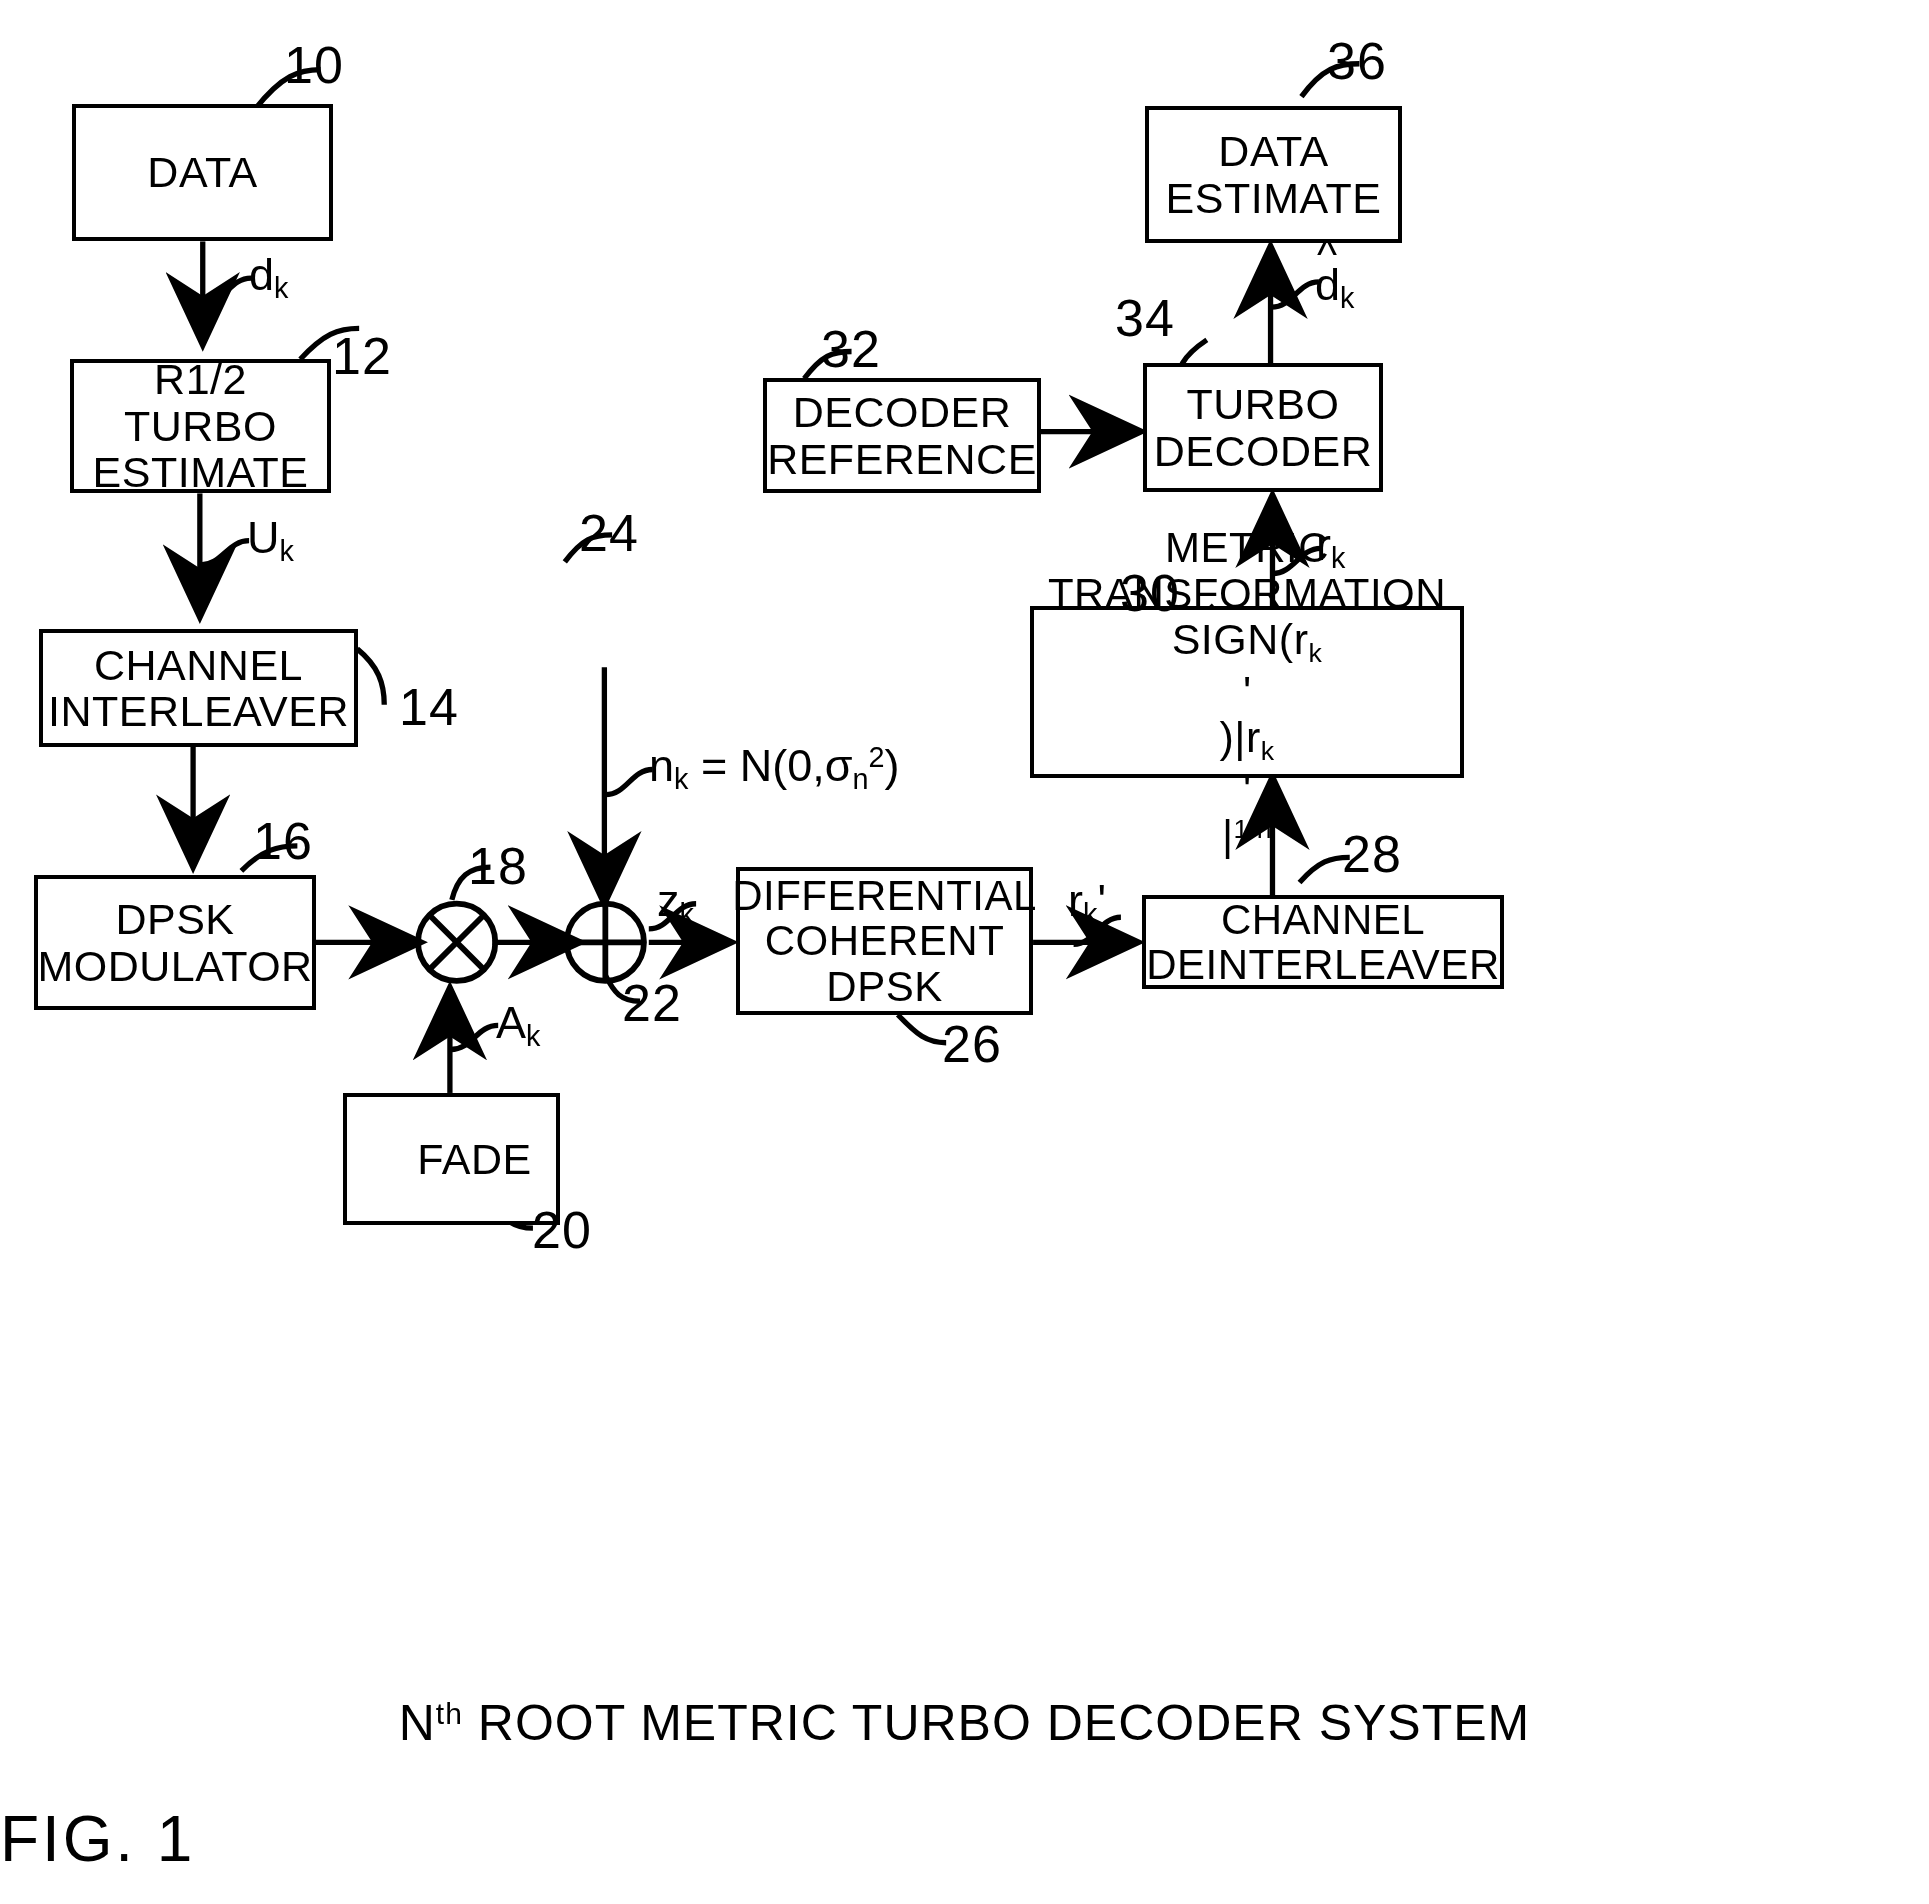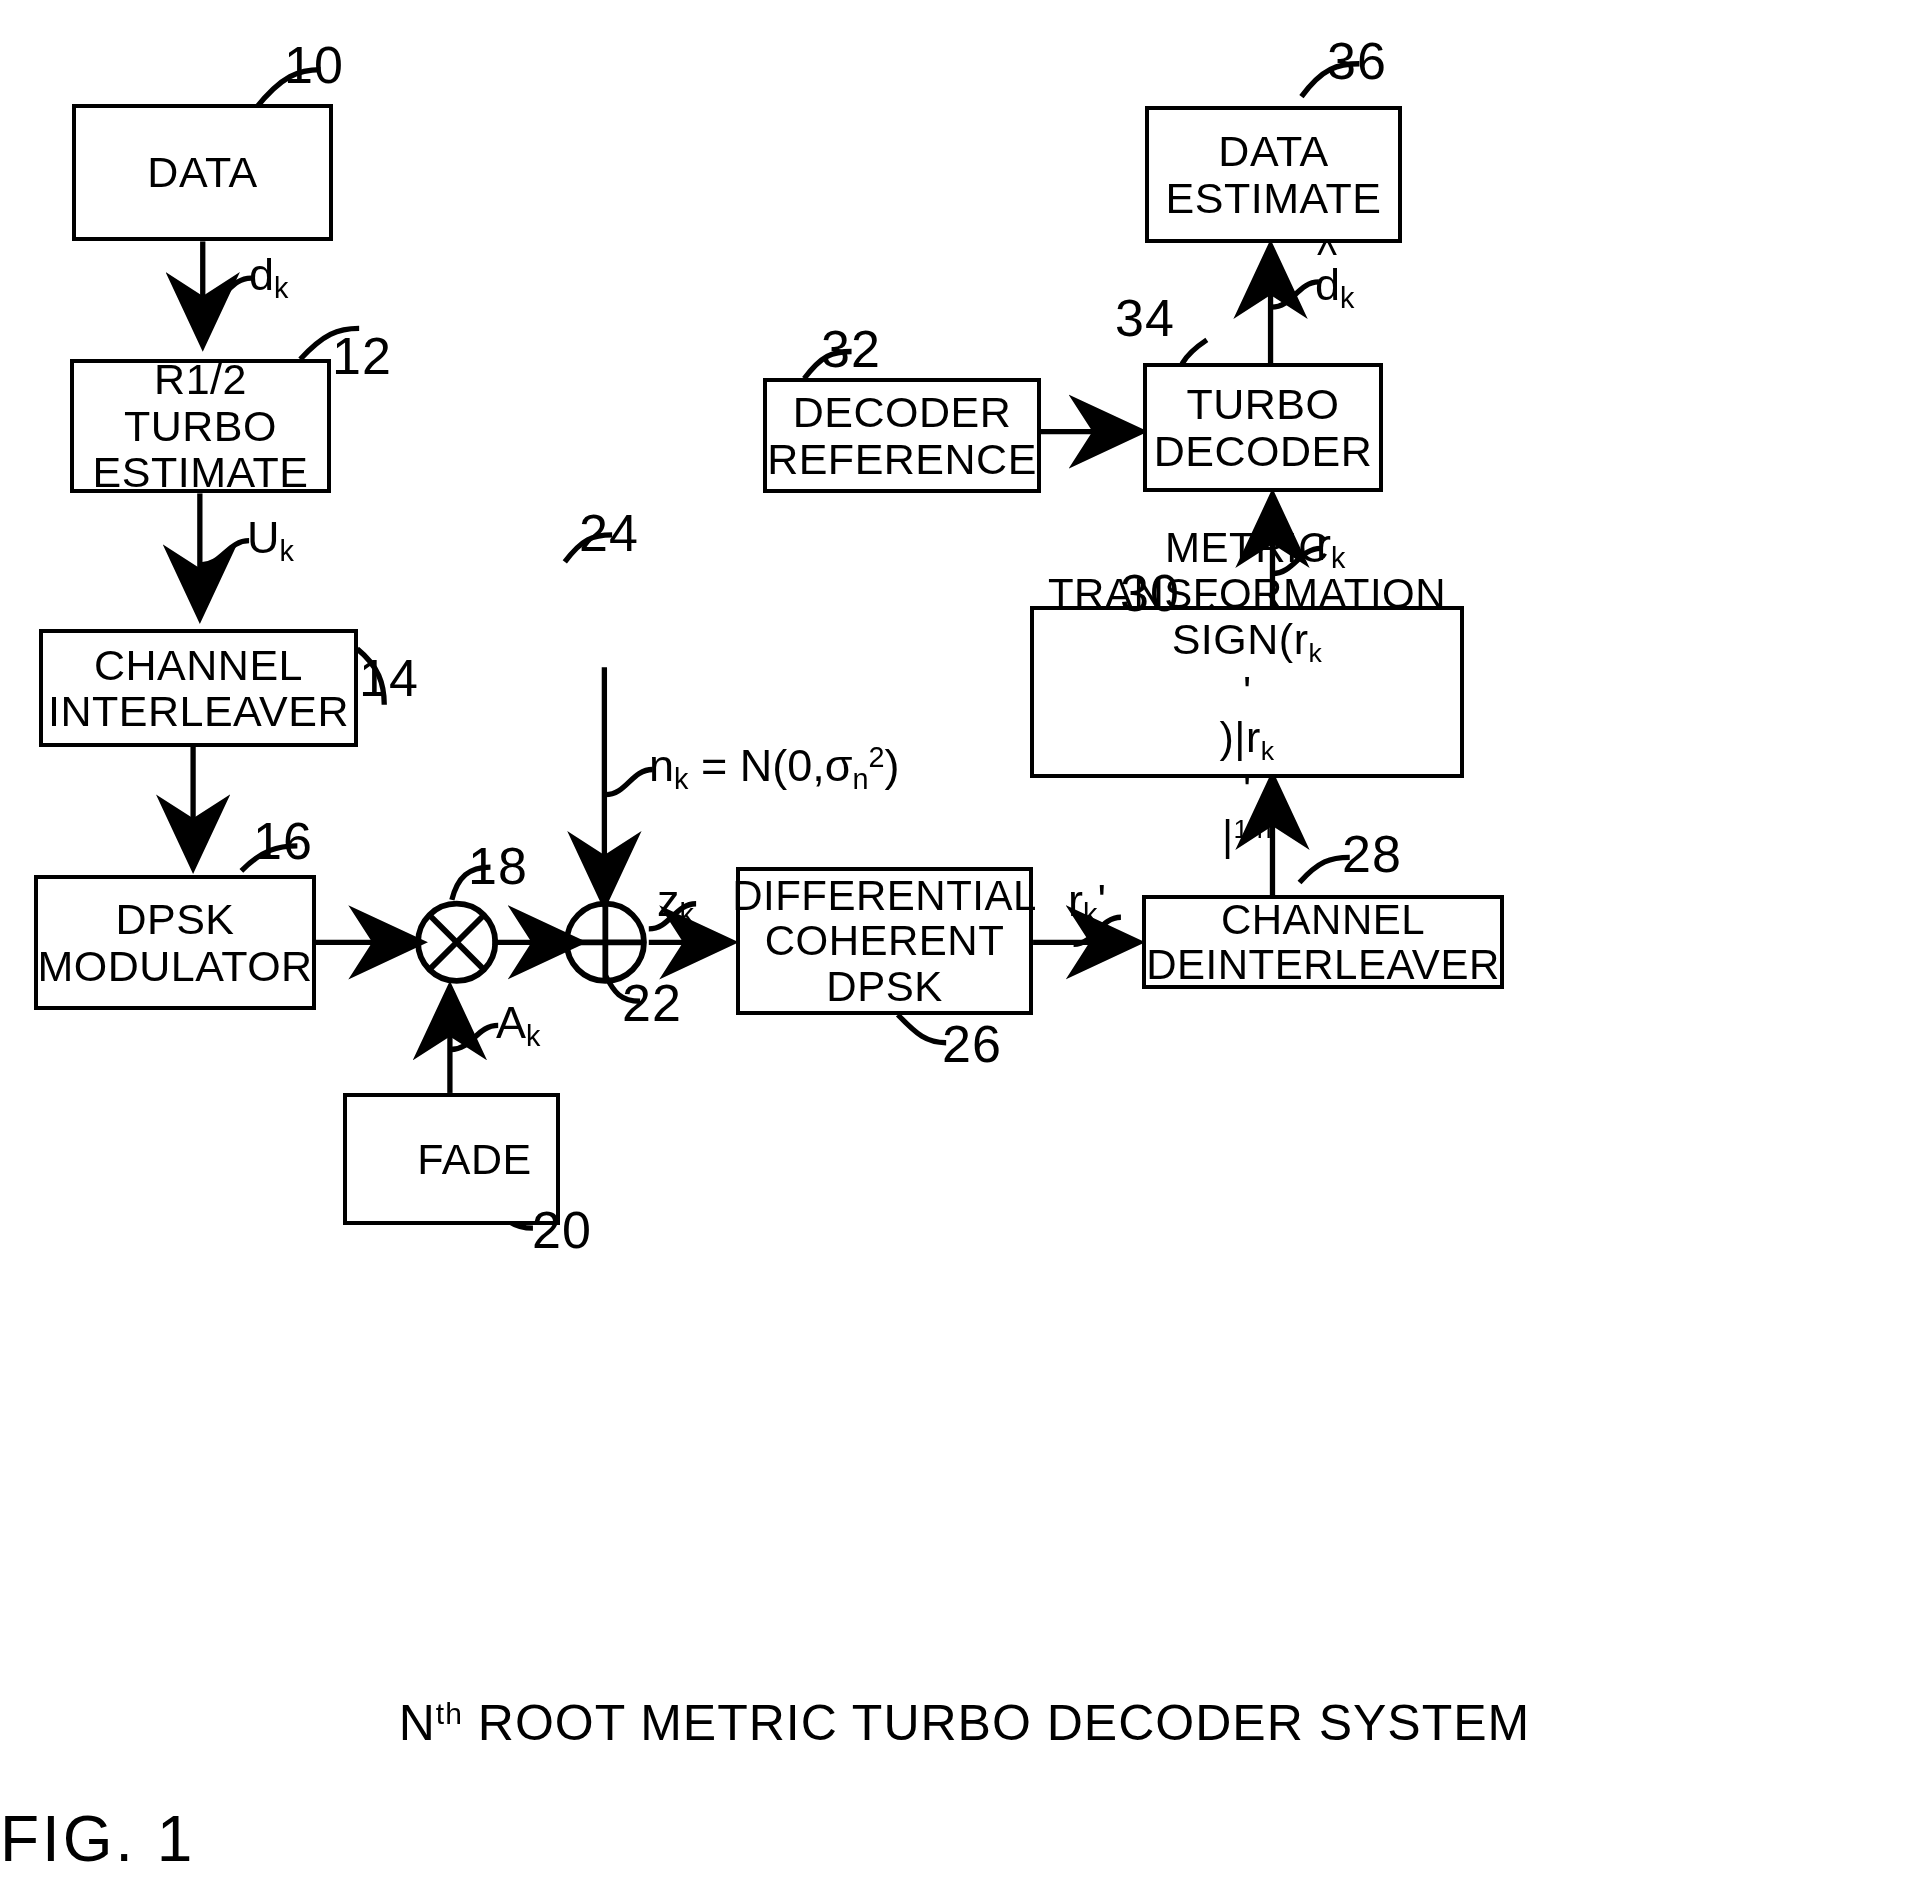--- a/index.html
+++ b/index.html
@@ -228,21 +228,21 @@
     <span>DECODER</span>
   </div>
 
   <div class="blk" style="left:1145px; top:106px; width:257px; height:137px;">
     <span>DATA</span>
     <span>ESTIMATE</span>
   </div>
 
   <div class="reflabel" style="left:284px; top:35px;">10</div>
   <div class="reflabel" style="left:332px; top:294px;margin-top:32px;">12</div>
-  <div class="reflabel" style="left:359px; top:648px;">14</div>
+  <div class="reflabel" style="left:359px; top:677px;padding-left:40px;">14</div>
   <div class="reflabel" style="left:253px; top:811px;">16</div>
   <div class="reflabel" style="left:468px; top:836px;">18</div>
   <div class="reflabel" style="left:532px; top:1200px;">20</div>
   <div class="reflabel" style="left:622px; top:973px;">22</div>
   <div class="reflabel" style="left:579px; top:503px;">24</div>
   <div class="reflabel" style="left:942px; top:1014px;">26</div>
   <div class="reflabel" style="left:1342px; top:824px;">28</div>
   <div class="reflabel" style="left:1120px; top:563px;">30</div>
   <div class="reflabel" style="left:821px; top:319px;">32</div>
   <div class="reflabel" style="left:1115px; top:288px;">34</div>

